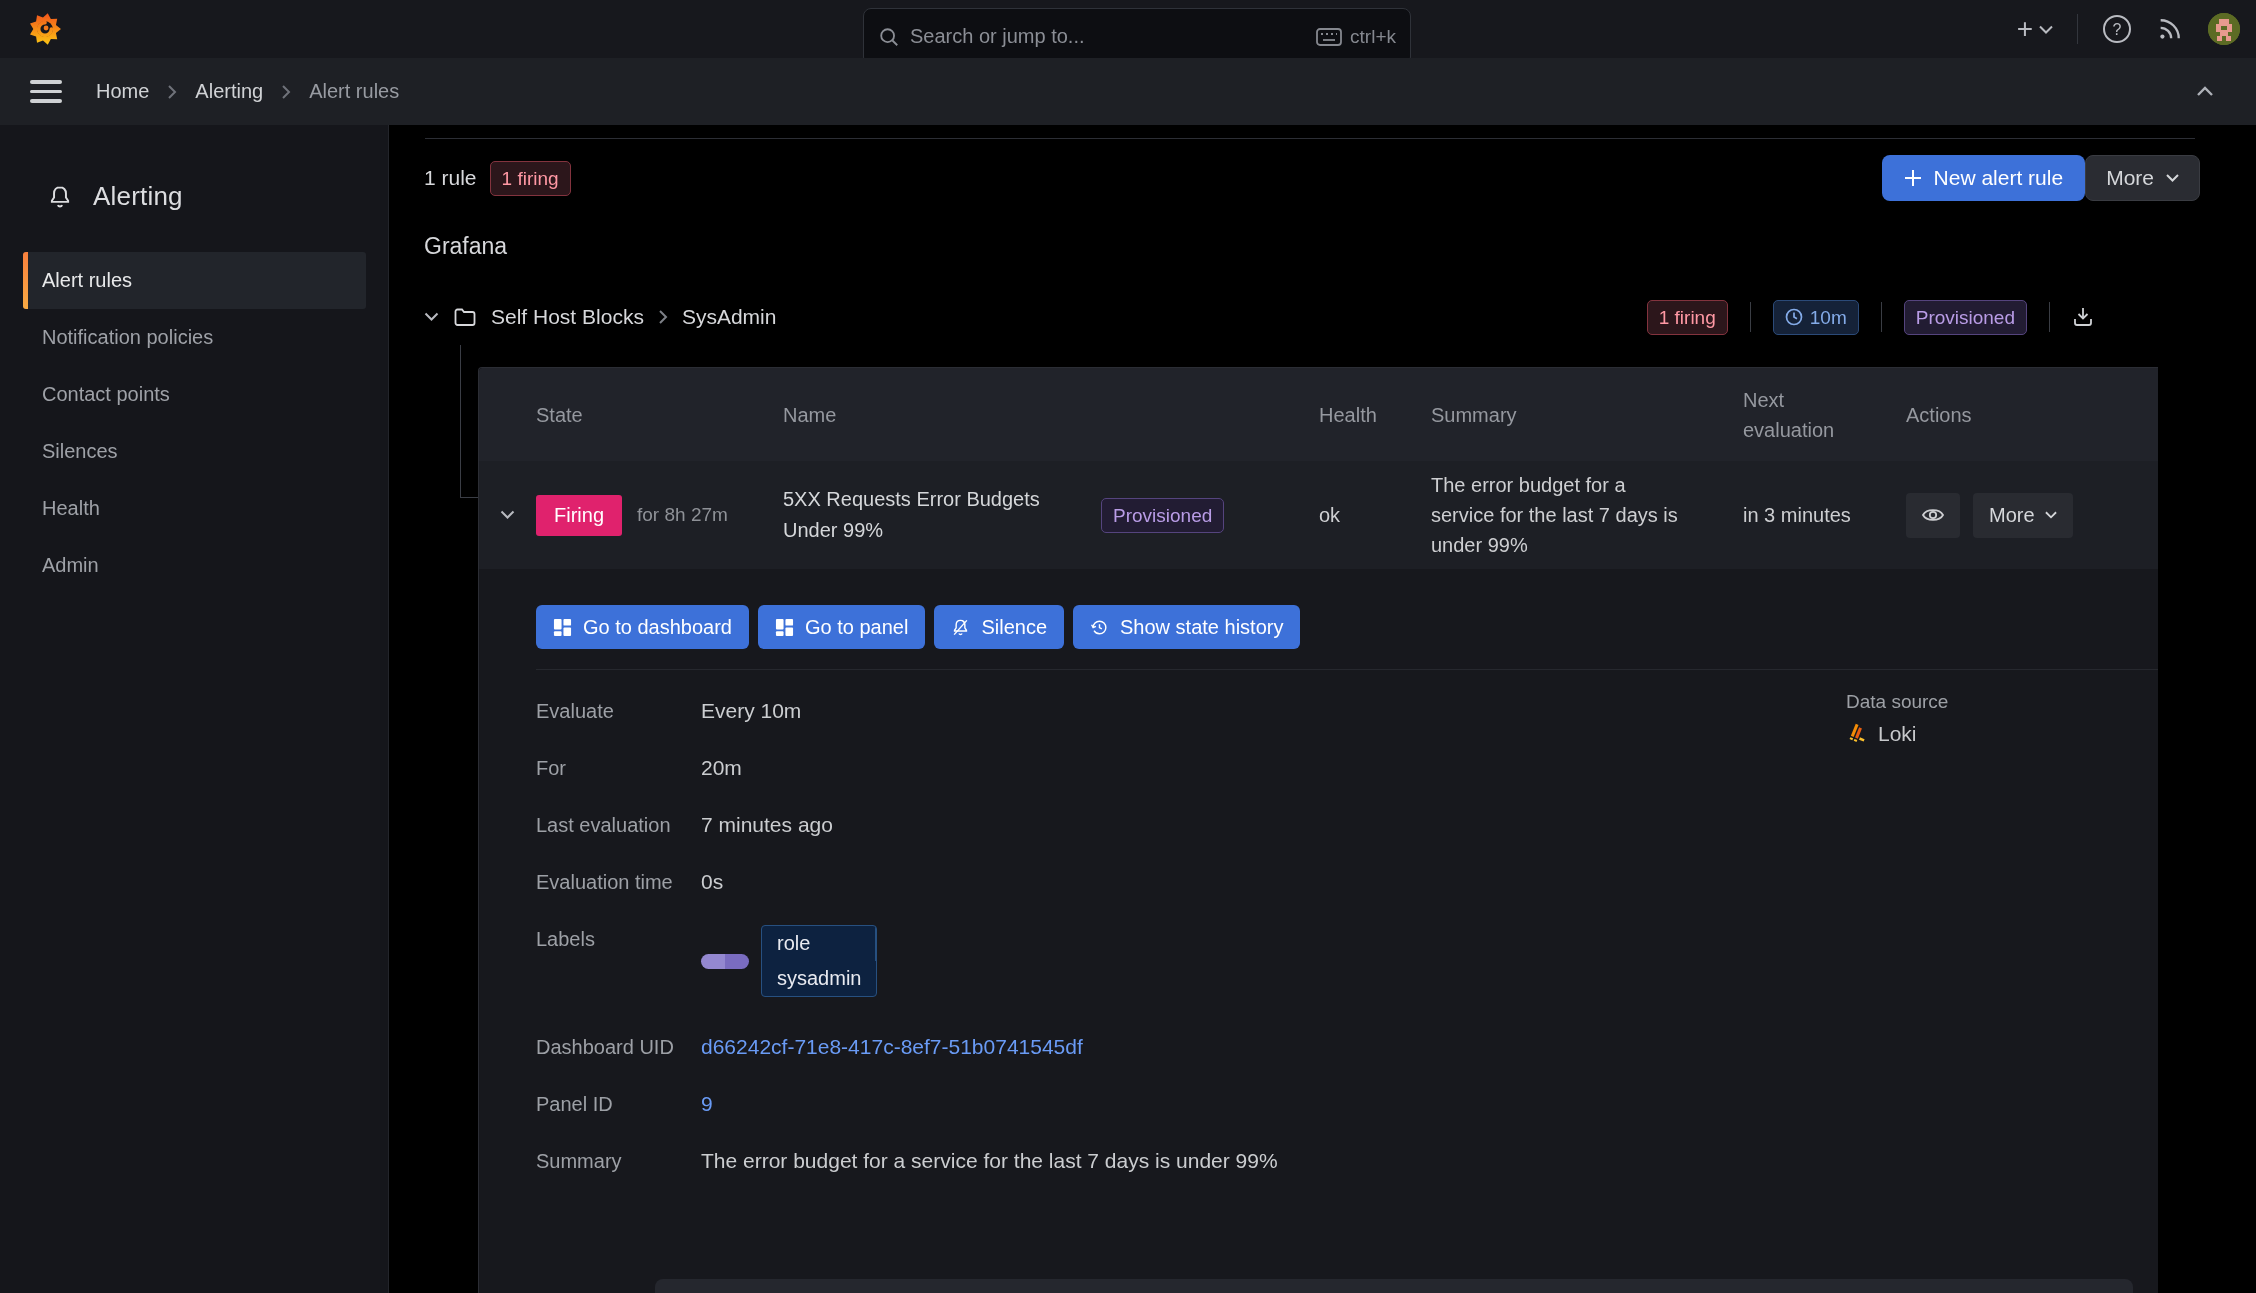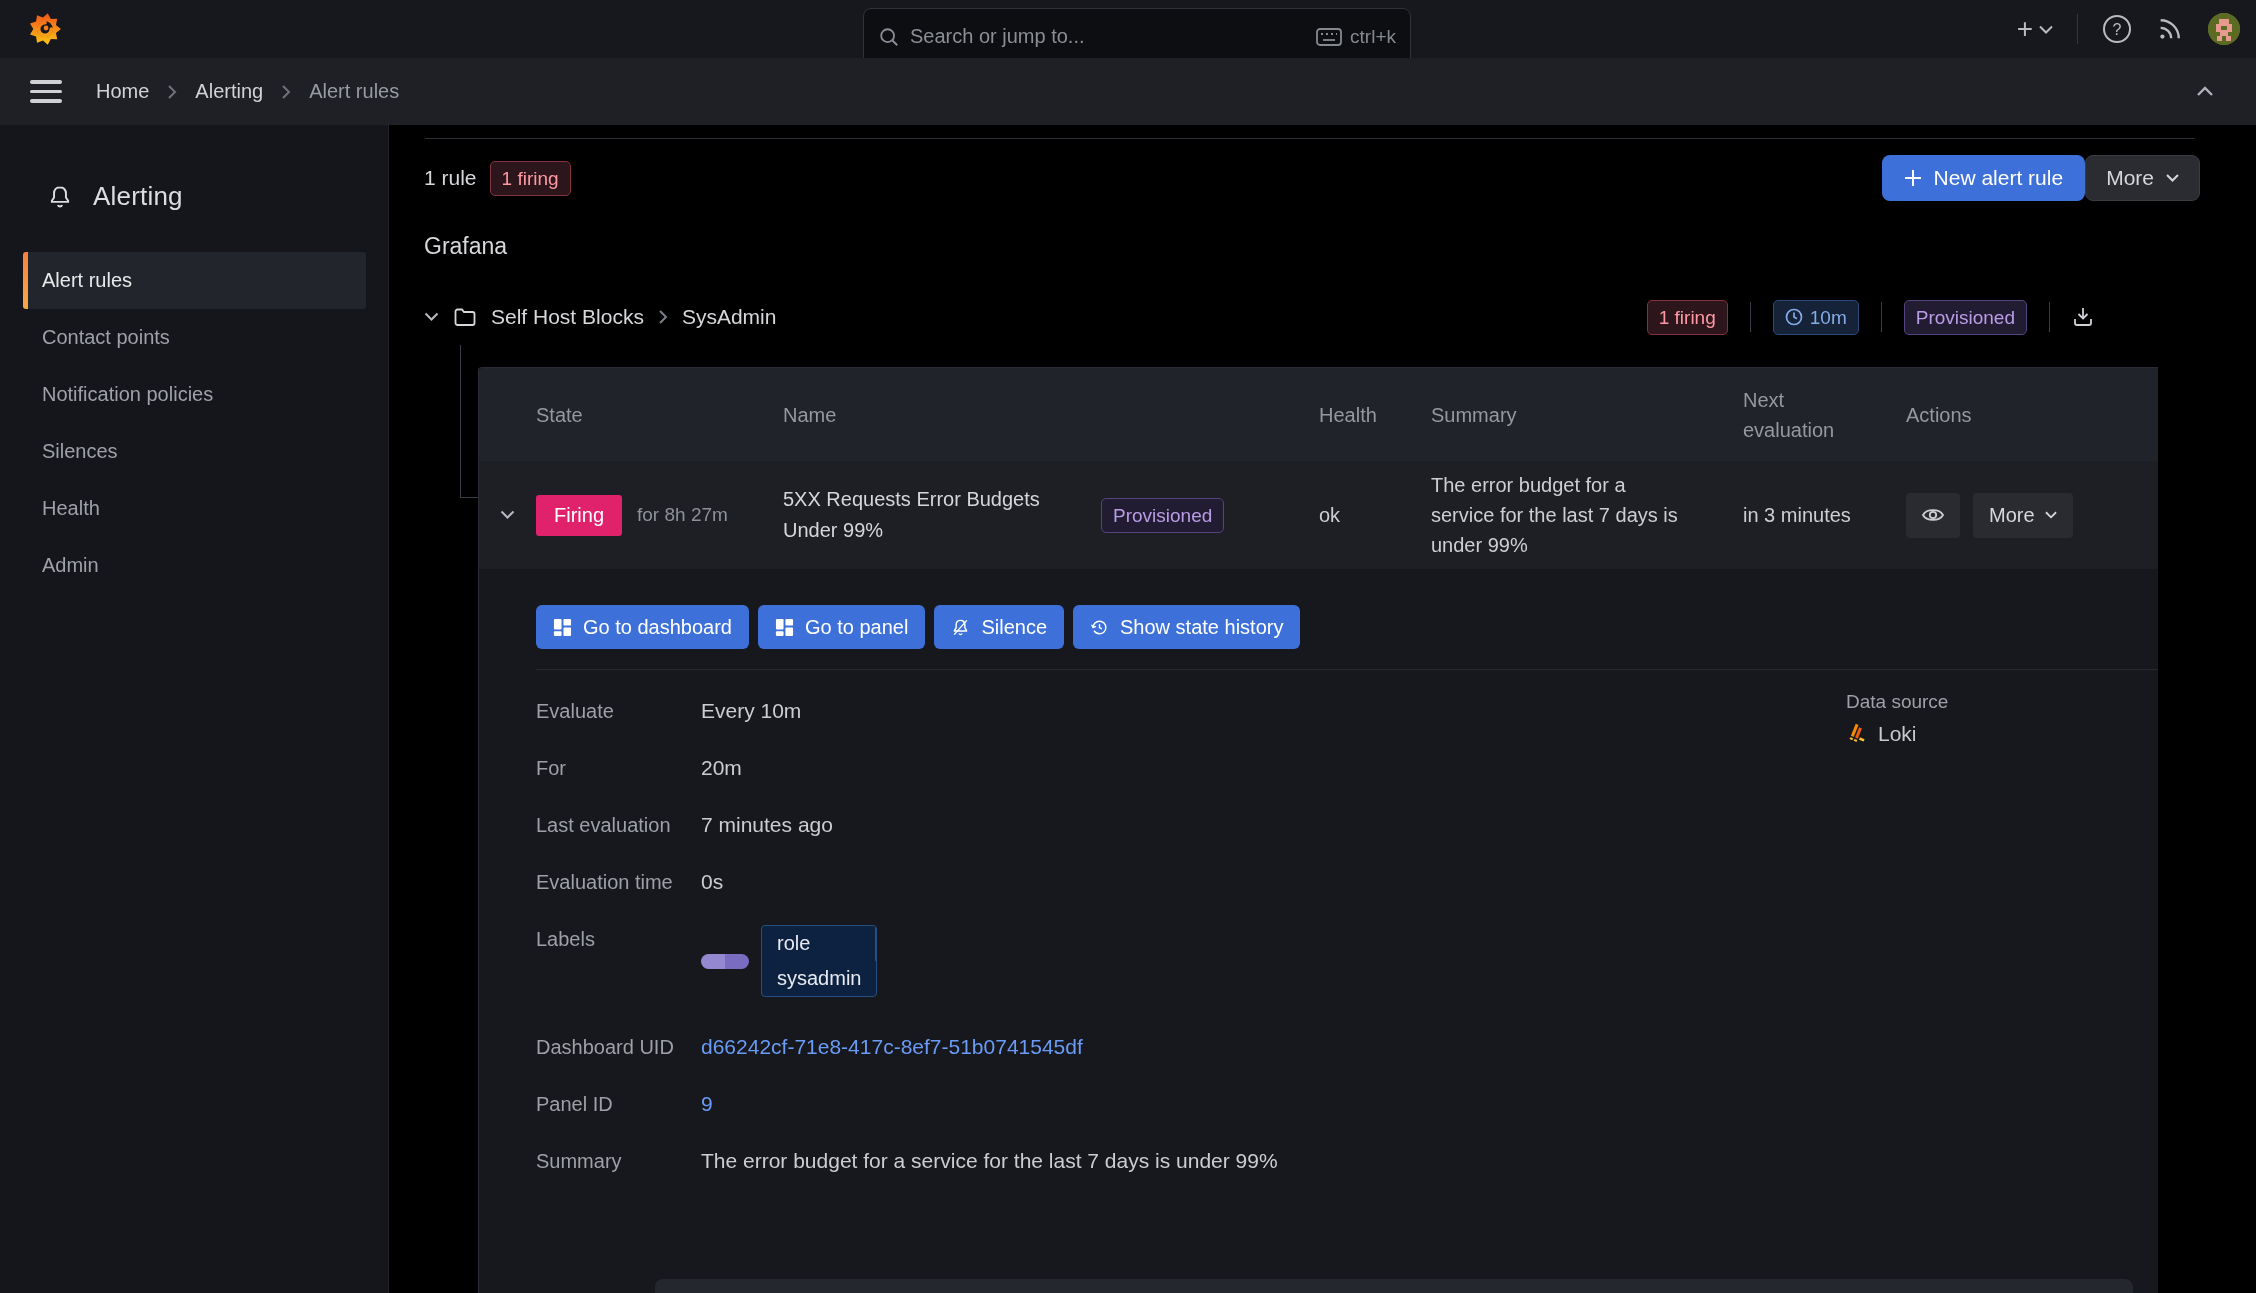--- a/index.html
+++ b/index.html
@@ -297,22 +297,22 @@
       <span>
         <svg width="26" height="26" viewBox="0 0 24 24" fill="none" stroke="#dcdde0" stroke-width="1.8">
           <path d="M12 3 C8.7 3 6.5 5.5 6.5 8.7 V12.5 L4.5 15.5 V16.5 H19.5 V15.5 L17.5 12.5 V8.7 C17.5 5.5 15.3 3 12 3 Z"></path>
           <path d="M10 19.5 a2.2 2.2 0 0 0 4 0"></path>
         </svg>
       </span>
       <span class="txt">Alerting</span>
     </div>
     <div class="nav-list">
       <div class="nav-item active">Alert rules</div>
+      <div class="nav-item">Notification policies</div>
       <div class="nav-item">Contact points</div>
-      <div class="nav-item">Notification policies</div>
       <div class="nav-item">Silences</div>
       <div class="nav-item">Health</div>
       <div class="nav-item">Admin</div>
     </div>
   </aside>
 
   <main class="main">
     <div class="top-rule"></div>
 
     <div class="content-header">

